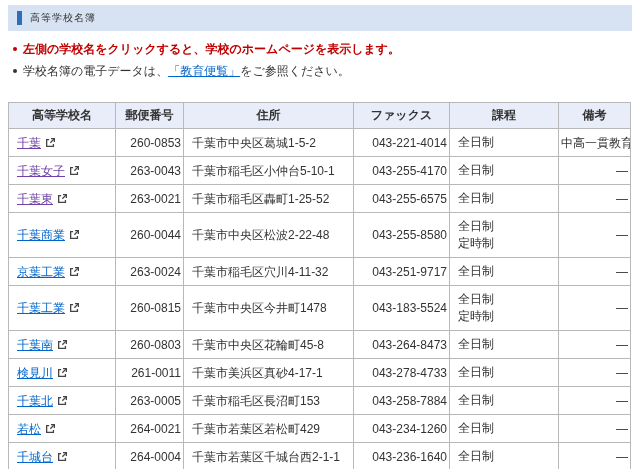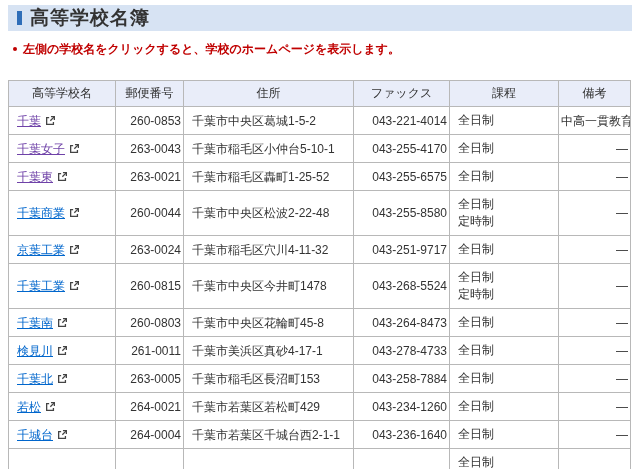--- a/index.html
+++ b/index.html
@@ -13,40 +13,40 @@
   .title-bar{
     background:var(--title-bg,#d7e3f3);
     padding:5px 9px;height:16px;line-height:16px;
     display:flex;align-items:center;
   }
   .title-bar .accent{
     display:inline-block;width:5px;height:14px;
     background:var(--accent-bar,#2f6eb8);margin-right:8px;flex:0 0 auto;
   }
   .title-bar h1{
-    font-size:19px;font-weight:bold;margin:0;color:#333;letter-spacing:1px;
+    font-size:10px;font-weight:normal;margin:0;color:#333;letter-spacing:1px;
   }
   
   .notices{margin:11px 0 23px 2px;}
   .notice{position:relative;padding-left:13px;margin-bottom:7px;line-height:15px;}
   .notice::before{
     content:"";position:absolute;left:3px;top:5px;width:4px;height:4px;
     border-radius:50%;background:currentColor;
   }
   .notice.red{color:var(--notice-red,#c00000);font-weight:bold;}
   .notice a{color:var(--link,#0066cc);text-decoration:underline;}
   
   table{
     border-collapse:collapse;width:622px;table-layout:fixed;
     font-size:12px;color:#333;
   }
   th,td{border:1px solid var(--border,#b8b8b8);}
   th{
     background:var(--header-bg,#e9edf9);
-    font-weight:normal;text-align:center;
+    font-weight:bold;text-align:center;
     padding:5px 3px;line-height:15px;
   }
   td{padding:5px 8px;line-height:16px;vertical-align:middle;background:#fff;
      overflow:hidden;white-space:nowrap;}
   td.ta-c{text-align:right;padding:5px 2px;}
   td.course{line-height:17px;white-space:normal;}
   a.school{color:var(--link,#0066cc);text-decoration:underline;}
   a.school.visited{color:var(--visited-link,#6f42a8);}
   .ext-ic{margin-left:4px;vertical-align:-1px;}
 </style>
@@ -56,20 +56,23 @@
 <div class="wrap">
 
   <div class="title-bar">
     <span class="accent"></span>
     <h1>高等学校名簿</h1>
   </div>
 
   <div class="notices">
     <div class="notice red">
       <span>左側の学校名をクリックすると、学校のホームページを表示します。</span>
+    </div>
+    <div class="notice">
+      <span>学校名簿の電子データは、</span><a href="#">「教育便覧」</a><span>をご参照ください。</span>
     </div>
   </div>
 
   <table>
     <colgroup>
       <col style="width:107px">
         <col style="width:68px">
         <col style="width:170px">
       <col style="width:96px">
         <col style="width:109px">
@@ -164,21 +167,21 @@
   <tr>
     <td>
       <a href="#" class="school"><span>千葉工業</span><svg class="ext-ic" width="11" height="11" viewBox="0 0 12 12">
         <path d="M4.5 2.8 H1.8 V10.2 H9.2 V7.5" fill="none" stroke="#444" stroke-width="1.4"></path>
         <path d="M6.5 1.8 H10.2 V5.5" fill="none" stroke="#444" stroke-width="1.4"></path>
         <path d="M10 2 L5.8 6.2" fill="none" stroke="#444" stroke-width="1.4"></path>
       </svg></a>
     </td>
     <td class="ta-c">260-0815</td>
     <td>千葉市中央区今井町1478</td>
-    <td class="ta-c">043-268-5524</td>
+    <td class="ta-c">043-183-5524</td>
     <td class="course">全日制<br>定時制</td>
     <td class="ta-c">—</td>
   </tr>
 
   <tr>
     <td>
       <a href="#" class="school"><span>千葉南</span><svg class="ext-ic" width="11" height="11" viewBox="0 0 12 12">
         <path d="M4.5 2.8 H1.8 V10.2 H9.2 V7.5" fill="none" stroke="#444" stroke-width="1.4"></path>
         <path d="M6.5 1.8 H10.2 V5.5" fill="none" stroke="#444" stroke-width="1.4"></path>
         <path d="M10 2 L5.8 6.2" fill="none" stroke="#444" stroke-width="1.4"></path>

